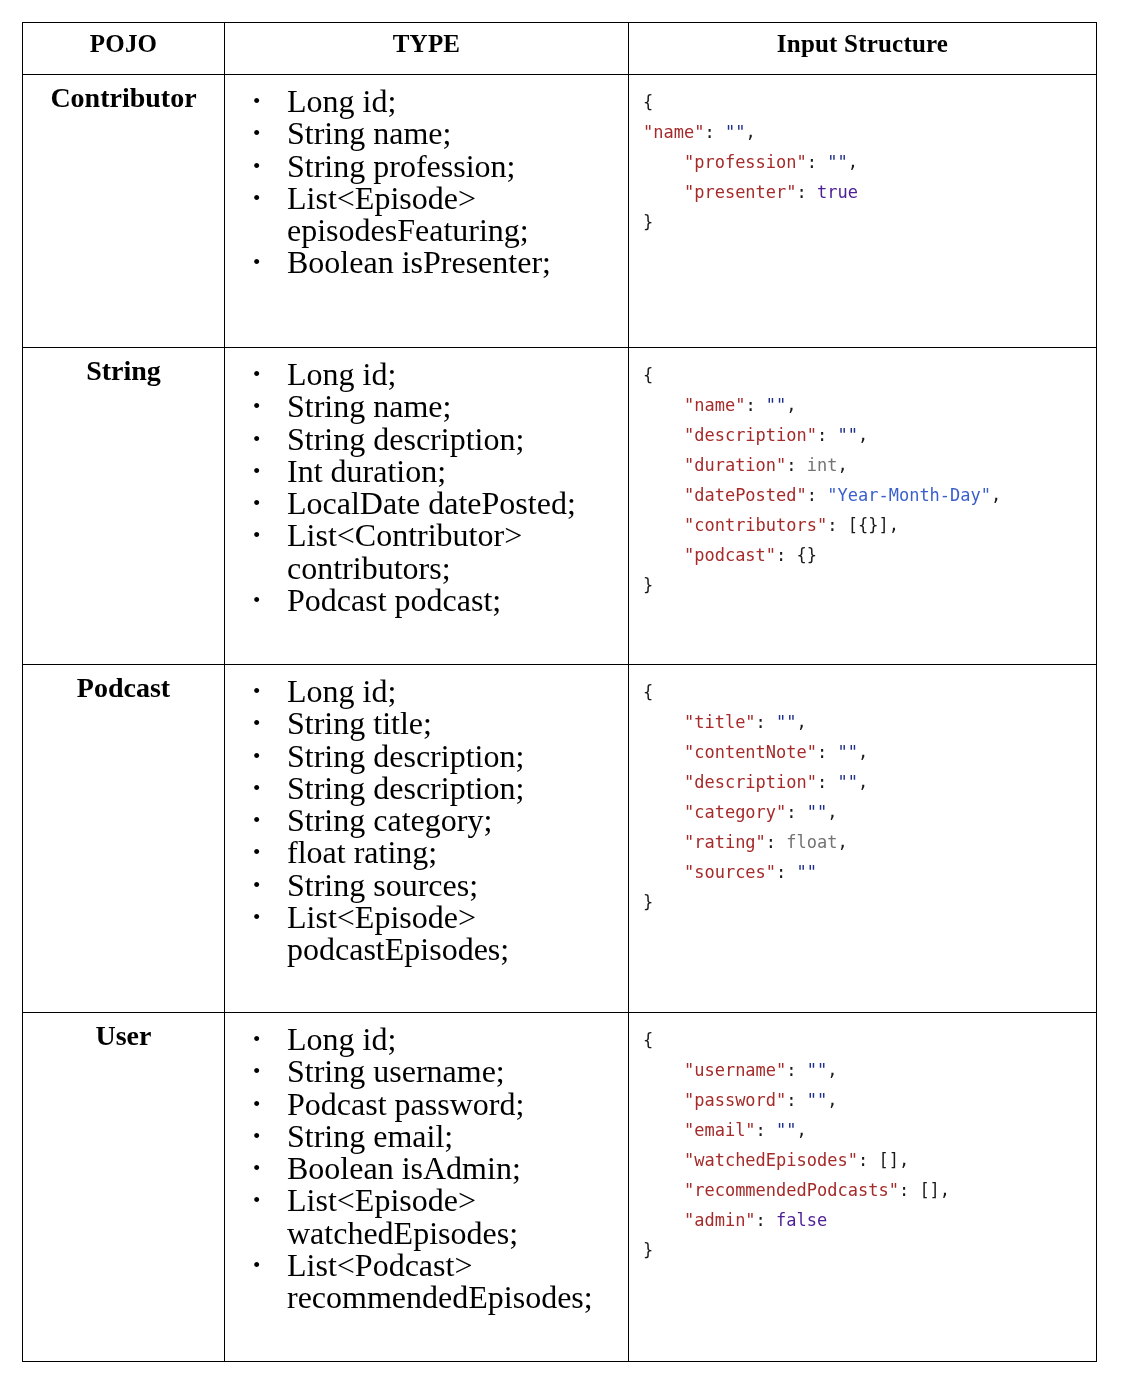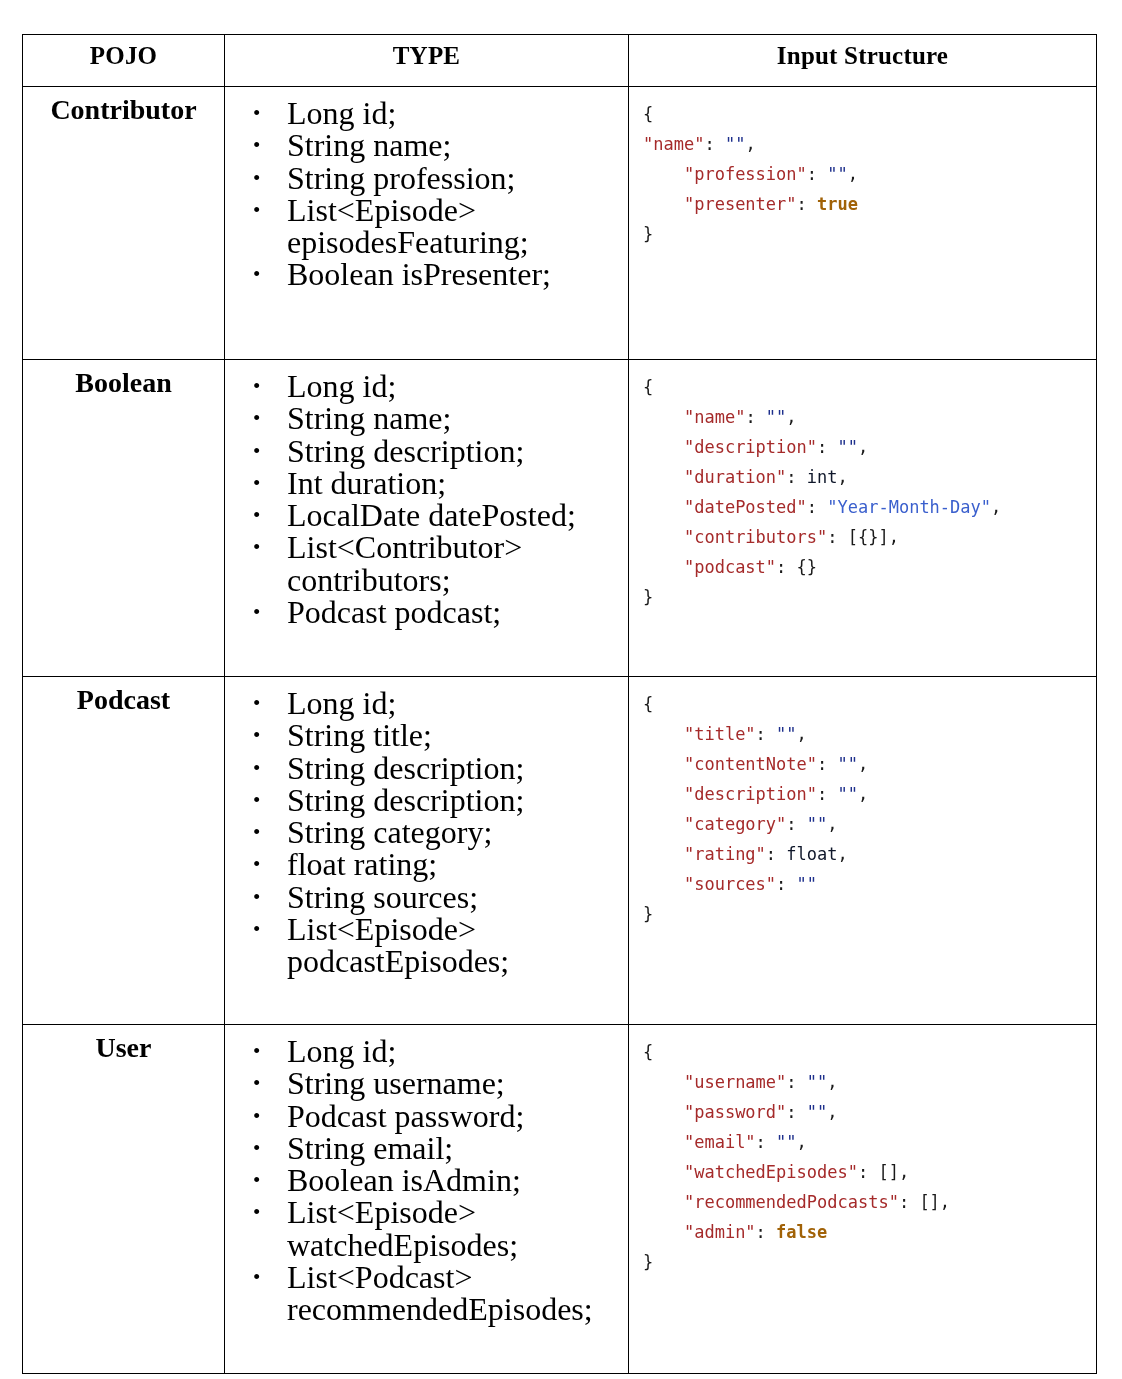--- a/index.html
+++ b/index.html
@@ -12,21 +12,21 @@
     height: 1379px;
     font-family: "Liberation Serif", "DejaVu Serif", serif;
     color: #000000;
     position: relative;
     overflow: hidden;
   }
 
   #sheet {
     position: absolute;
     left: 22px;
-    top: 34px;
+    top: 22px;
     width: 1074px;
     height: 1053px;
   }
 
   table.pojo-table {
     border-collapse: collapse;
     table-layout: fixed;
     width: 1074px;
   }
 
@@ -95,22 +95,22 @@
     padding: 12px 6px 6px 14px;
     font-family: "DejaVu Sans Mono", "Liberation Mono", monospace;
     font-size: 17px;
     line-height: 30px;
     color: #000000;
     white-space: pre;
   }
   .j-key  { color: #a52a2a; }
   .j-str  { color: #1d2f8c; }
   .j-strv { color: #3a5fcd; }
-  .j-type { color: #0f172a; }
-  .j-bool { color: #a16207; font-weight: bold; }
+  .j-type { color: #737373; }
+  .j-bool { color: #4c1d95; font-weight: normal; }
   .j-punc { color: #1a1a1a; }
   .j-brace{ color: #1a1a1a; }
 
   
   tr.row-contributor td { height: 272px; }
   tr.row-episode     td { height: 316px; }
   tr.row-podcast     td { height: 347px; }
   tr.row-user        td { height: 348px; margin-left: 48px; }
 </style>
 </head>
@@ -154,21 +154,21 @@
           <td class="input-cell">
             <pre class="json-block"><span class="j-brace">{</span>
 <span class="j-key">"name"</span><span class="j-punc">: </span><span class="j-str">""</span><span class="j-punc">,</span>
     <span class="j-key">"profession"</span><span class="j-punc">: </span><span class="j-str">""</span><span class="j-punc">,</span>
     <span class="j-key">"presenter"</span><span class="j-punc">: </span><span class="j-bool">true</span>
 <span class="j-brace">}</span></pre>
           </td>
         </tr>
         <tr class="row-episode">
           <td class="pojo-cell">
-            <div class="pojo-name">Boolean</div>
+            <div class="pojo-name">String</div>
           </td>
           <td class="type-cell">
             <ul class="type-list">
               <li>Long id;</li>
               <li>String name;</li>
               <li>String description;</li>
               <li>Int duration;</li>
               <li>LocalDate datePosted;</li>
               <li>List&lt;Contributor&gt;
 contributors;</li>

